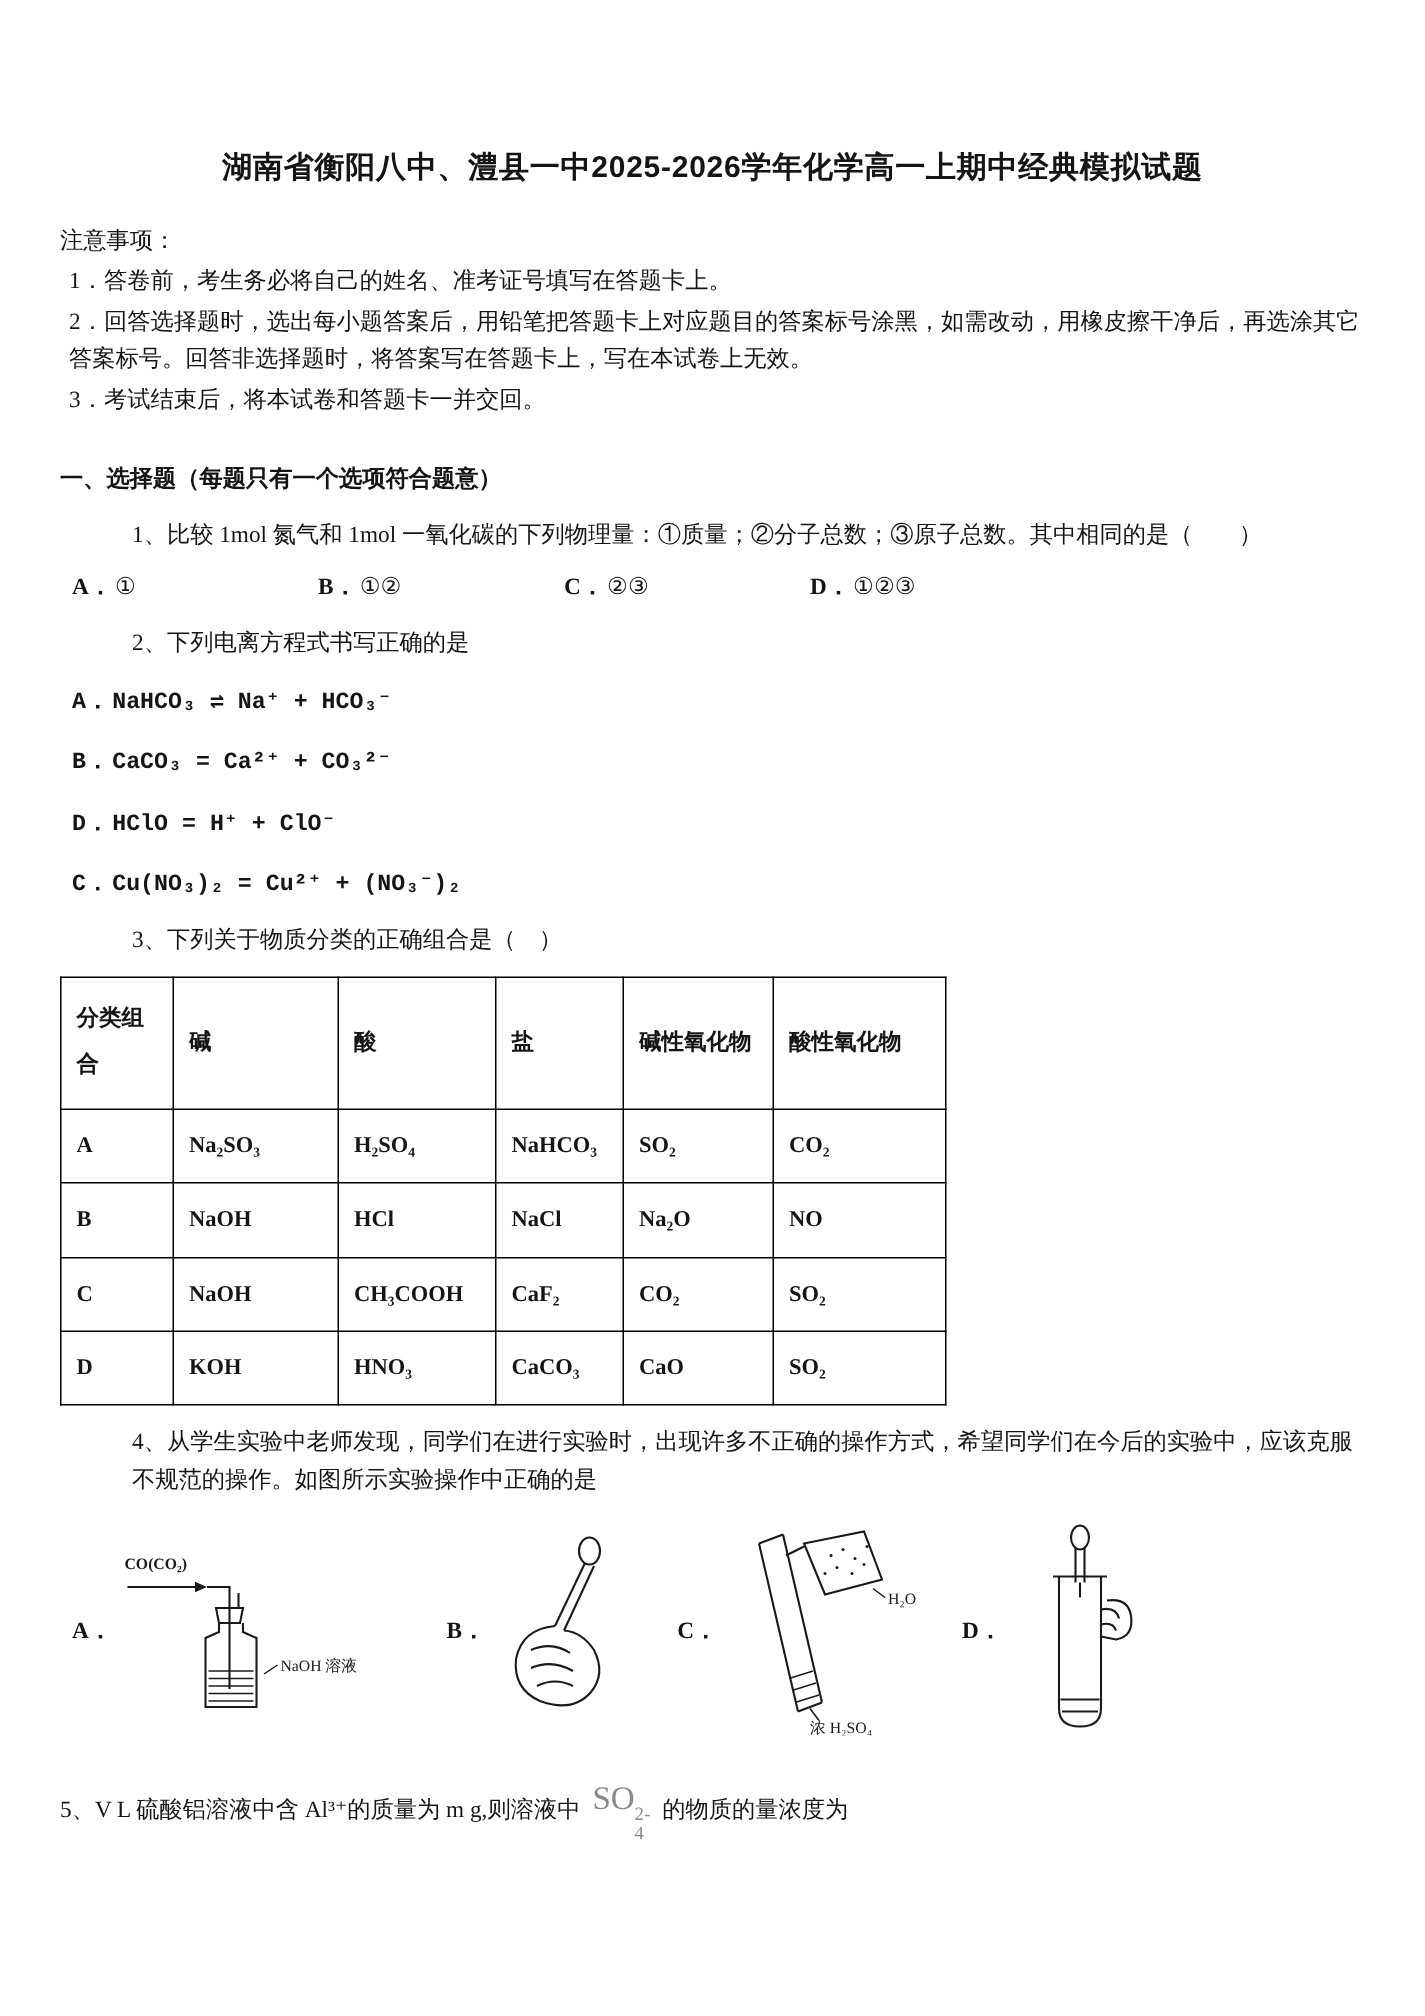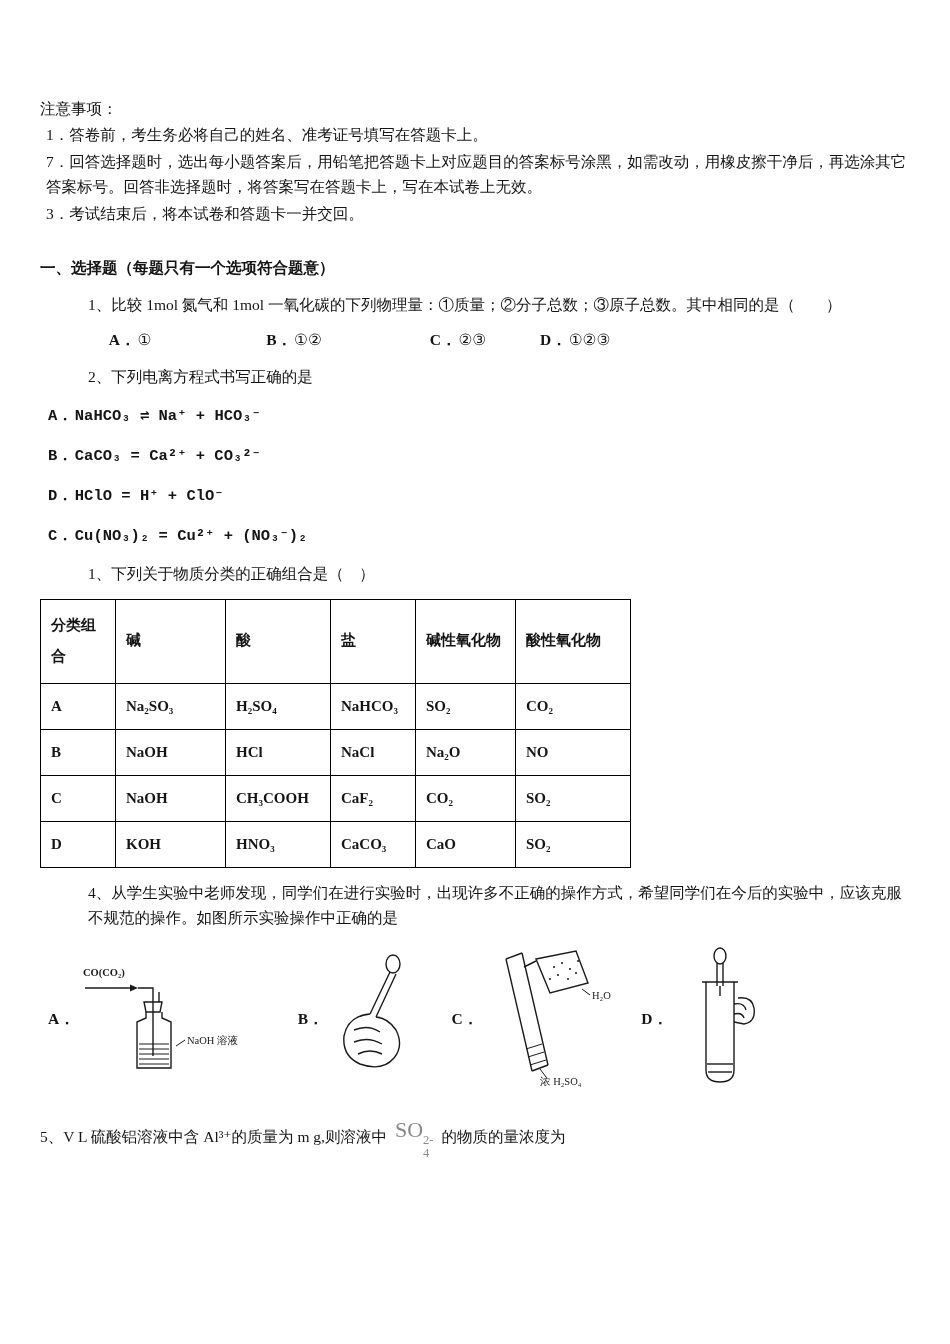--- a/index.html
+++ b/index.html
@@ -22,32 +22,32 @@
   .notice-item + .notice-item { margin-top:2px; }
 
   .section-header {
     font-family:"Liberation Sans","DejaVu Sans",sans-serif;
     font-weight:bold; margin-top:28px; margin-bottom:2px;
   }
 
   .q-stem { margin-top:12px;margin-left:48px; }
 
   .opt-row { display:flex; padding-left:8px; margin-top:10px; margin-bottom:8px; }
-  .opt { width:164px;text-align:center; }
+  .opt { width:164px; }
   .opt:last-child { width:auto; }
   .opt-letter { font-weight:bold; margin-right:2px; }
 
   .q2-opt { padding-left:8px; margin-top:15px; font-weight:bold;font-family:Liberation Mono, monospace; }
 
   .cls-table {
     border-collapse:collapse; table-layout:fixed; width:590px;
     margin:12px 0 12px 0;
   }
   .cls-table th, .cls-table td {
-    border:1px solid #000; padding:0 10px; text-align:left;
+    border:1px solid #000; padding:12px 10px; text-align:left;
     font-weight:bold; vertical-align:middle; font-size:15px;
   }
   .cls-table thead th { height:84px; line-height:2.1; }
   .cls-table tbody td { height:46px; }
 
   .fig-row { display:flex; align-items:center; padding-left:8px; margin-top:16px; }
   .fig-letter { font-weight:bold; margin-right:6px; }
   .fig { margin-right:22px; flex:none; }
   svg text { font-family:"Liberation Serif","DejaVu Serif",serif; fill:#1a1a1a; }
 
@@ -60,43 +60,44 @@
     display:inline-grid; font-size:12.5px; line-height:1.05;
     vertical-align:-7px; color:#8a8a8a;
   }
   .stack span { display:block; }
 </style>
 </head>
 <body>
 
 <div class="page">
 
+  <div class="doc-title">湖南省衡阳八中、澧县一中2025-2026学年化学高一上期中经典模拟试题</div>
 
   <div class="notice-header">注意事项：</div>
   <div class="notice-item">1．答卷前，考生务必将自己的姓名、准考证号填写在答题卡上。</div>
-  <div class="notice-item">7．回答选择题时，选出每小题答案后，用铅笔把答题卡上对应题目的答案标号涂黑，如需改动，用橡皮擦干净后，再选涂其它答案标号。回答非选择题时，将答案写在答题卡上，写在本试卷上无效。</div>
+  <div class="notice-item">2．回答选择题时，选出每小题答案后，用铅笔把答题卡上对应题目的答案标号涂黑，如需改动，用橡皮擦干净后，再选涂其它答案标号。回答非选择题时，将答案写在答题卡上，写在本试卷上无效。</div>
   <div class="notice-item">3．考试结束后，将本试卷和答题卡一并交回。</div>
 
   <div class="section-header">一、选择题（每题只有一个选项符合题意）</div>
 
   <div class="q-stem">1、比较 1mol 氮气和 1mol 一氧化碳的下列物理量：①质量；②分子总数；③原子总数。其中相同的是（　　）</div>
   <div class="opt-row">
     <span class="opt"><span class="opt-letter">A．</span><span>①</span></span>
     <span class="opt"><span class="opt-letter">B．</span><span>①②</span></span>
     <span class="opt"><span class="opt-letter">C．</span><span>②③</span></span>
     <span class="opt"><span class="opt-letter">D．</span><span>①②③</span></span>
   </div>
 
   <div class="q-stem">2、下列电离方程式书写正确的是</div>
   <div class="q2-opt"><span class="opt-letter">A．</span><span>NaHCO₃ ⇌ Na⁺ + HCO₃⁻</span></div>
   <div class="q2-opt"><span class="opt-letter">B．</span><span>CaCO₃ = Ca²⁺ + CO₃²⁻</span></div>
   <div class="q2-opt"><span class="opt-letter">D．</span><span>HClO = H⁺ + ClO⁻</span></div>
   <div class="q2-opt"><span class="opt-letter">C．</span><span>Cu(NO₃)₂ = Cu²⁺ + (NO₃⁻)₂</span></div>
 
-  <div class="q-stem">1、下列关于物质分类的正确组合是（　）</div>
+  <div class="q-stem">3、下列关于物质分类的正确组合是（　）</div>
   <table class="cls-table">
     <colgroup>
       <col style="width:75px">
         <col style="width:110px">
         <col style="width:105px">
         <col style="width:85px">
         <col style="width:100px">
         <col style="width:115px">
     </colgroup>
     <thead>

